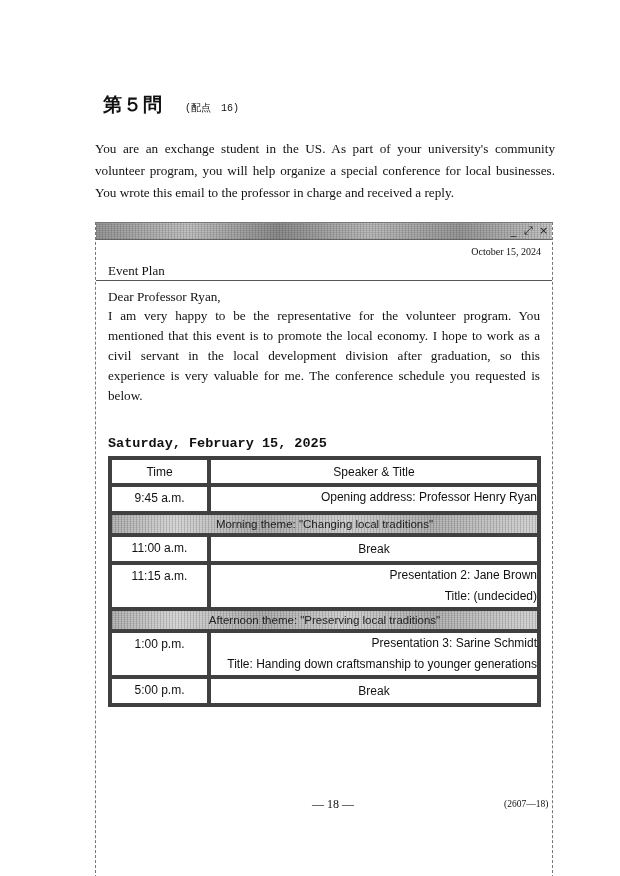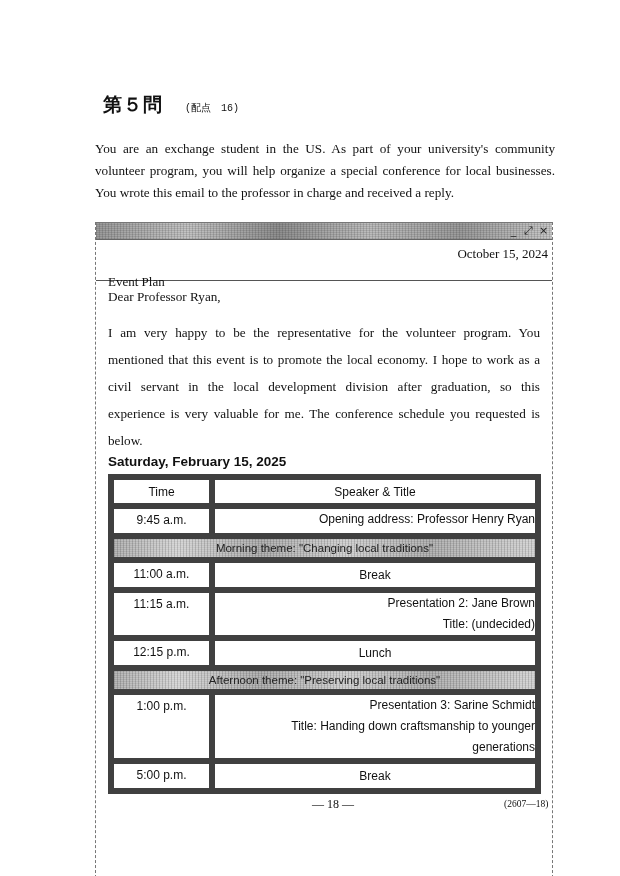--- a/index.html
+++ b/index.html
@@ -19,32 +19,32 @@
     .titlebar { height: 16px; position: relative; border-bottom: 1px solid #666;
                 background:
                   repeating-linear-gradient(90deg, rgba(0,0,0,0.12) 0 1px, rgba(255,255,255,0.0) 1px 3px),
                   repeating-linear-gradient(0deg, rgba(0,0,0,0.10) 0 1px, rgba(255,255,255,0.0) 1px 2px),
                   linear-gradient(90deg, #9a9a9a, #c4c4c4 20%, #8f8f8f 40%, #bdbdbd 60%, #9b9b9b 80%, #c8c8c8); }
     .win-controls { position: absolute; right: 3px; top: 0; height: 16px; display: flex; align-items: center; gap: 4px;
                     font-family: "DejaVu Sans", sans-serif; font-size: 11px; color: #222; }
     .win-controls span { display: inline-block; width: 11px; text-align: center; line-height: 16px; cursor: pointer; }
 
     .meta { height: 40px; position: relative; border-bottom: 1px solid #555; }
-    .date { position: absolute; right: 4px; top: 6px; font-family: "Liberation Serif", serif; font-size: 13px; }
-    .subject { position: absolute; left: 12px; top: 23px; font-family: "Liberation Serif", serif; font-size: 13px; margin-top: 11px; }
+    .date { position: absolute; right: 11px; top: 6px; font-family: "Liberation Serif", serif; font-size: 10px; }
+    .subject { position: absolute; left: 12px; top: 23px; font-family: "Liberation Serif", serif; font-size: 13px; }
 
     .body { padding: 7px 12px 8px 12px; font-family: "Liberation Serif", serif; font-size: 13.2px; }
     .salutation { line-height: 18px; }
-    .para { margin-top: 13px; line-height: 27px; text-align: justify; }
+    .para { line-height: 20px; text-align: justify; }
 
-    .sched-date { margin-top: 0; font-weight: bold; font-size: 13.5px; font-family: Liberation Sans, sans-serif; }
+    .sched-date { margin-top: 30px; font-weight: bold; font-size: 13.5px; font-family: Liberation Mono, monospace; }
 
     table.schedule { margin-top: 5px; width: 433px; border-collapse: collapse;
                      font-family: "Liberation Sans", sans-serif; font-size: 12px; }
-    table.schedule td, table.schedule th { border: 6px solid #404040; padding: 0; }
+    table.schedule td, table.schedule th { border: 4px solid #404040; padding: 0; }
     table.schedule th { font-weight: normal; height: 23px; text-align: center; }
     .c-time { width: 95px; text-align: center; vertical-align: top; padding-top: 4px !important; height: 20px; }
     .c-speaker { text-align: right; padding-left: 12px !important; vertical-align: top; }
     .c-speaker .ln { display: block; line-height: 21px; }
     .c-center { text-align: center; line-height: 21px; }
     .theme-row td { height: 18px; text-align: center; line-height: 18px; font-size: 11.5px; color: #222;
                     background:
                       repeating-linear-gradient(90deg, rgba(0,0,0,0.14) 0 1px, rgba(255,255,255,0) 1px 3px),
                       repeating-linear-gradient(0deg, rgba(255,255,255,0.18) 0 1px, rgba(255,255,255,0) 1px 2px),
                       linear-gradient(90deg, #a7a7a7, #cfcfcf 15%, #a2a2a2 35%, #c9c9c9 55%, #a5a5a5 75%, #cdcdcd); }
@@ -99,24 +99,20 @@
             <td class="c-time">11:00 a.m.</td>
             <td class="c-center">Break</td>
           </tr>
           <tr>
             <td class="c-time">11:15 a.m.</td>
             <td class="c-speaker">
               <span class="ln">Presentation 2:  Jane Brown</span>
               <span class="ln">Title:  (undecided)</span>
             </td>
           </tr>
-          <tr>
-            <td class="c-time">12:15 p.m.</td>
-            <td class="c-center">Lunch</td>
-          </tr>
           <tr class="theme-row">
             <td colspan="2">Afternoon theme: "Preserving local traditions"</td>
           </tr>
           <tr>
             <td class="c-time">1:00 p.m.</td>
             <td class="c-speaker">
               <span class="ln">Presentation 3:  Sarine Schmidt</span>
               <span class="ln">Title:  Handing down craftsmanship to younger generations</span>
             </td>
           </tr>

